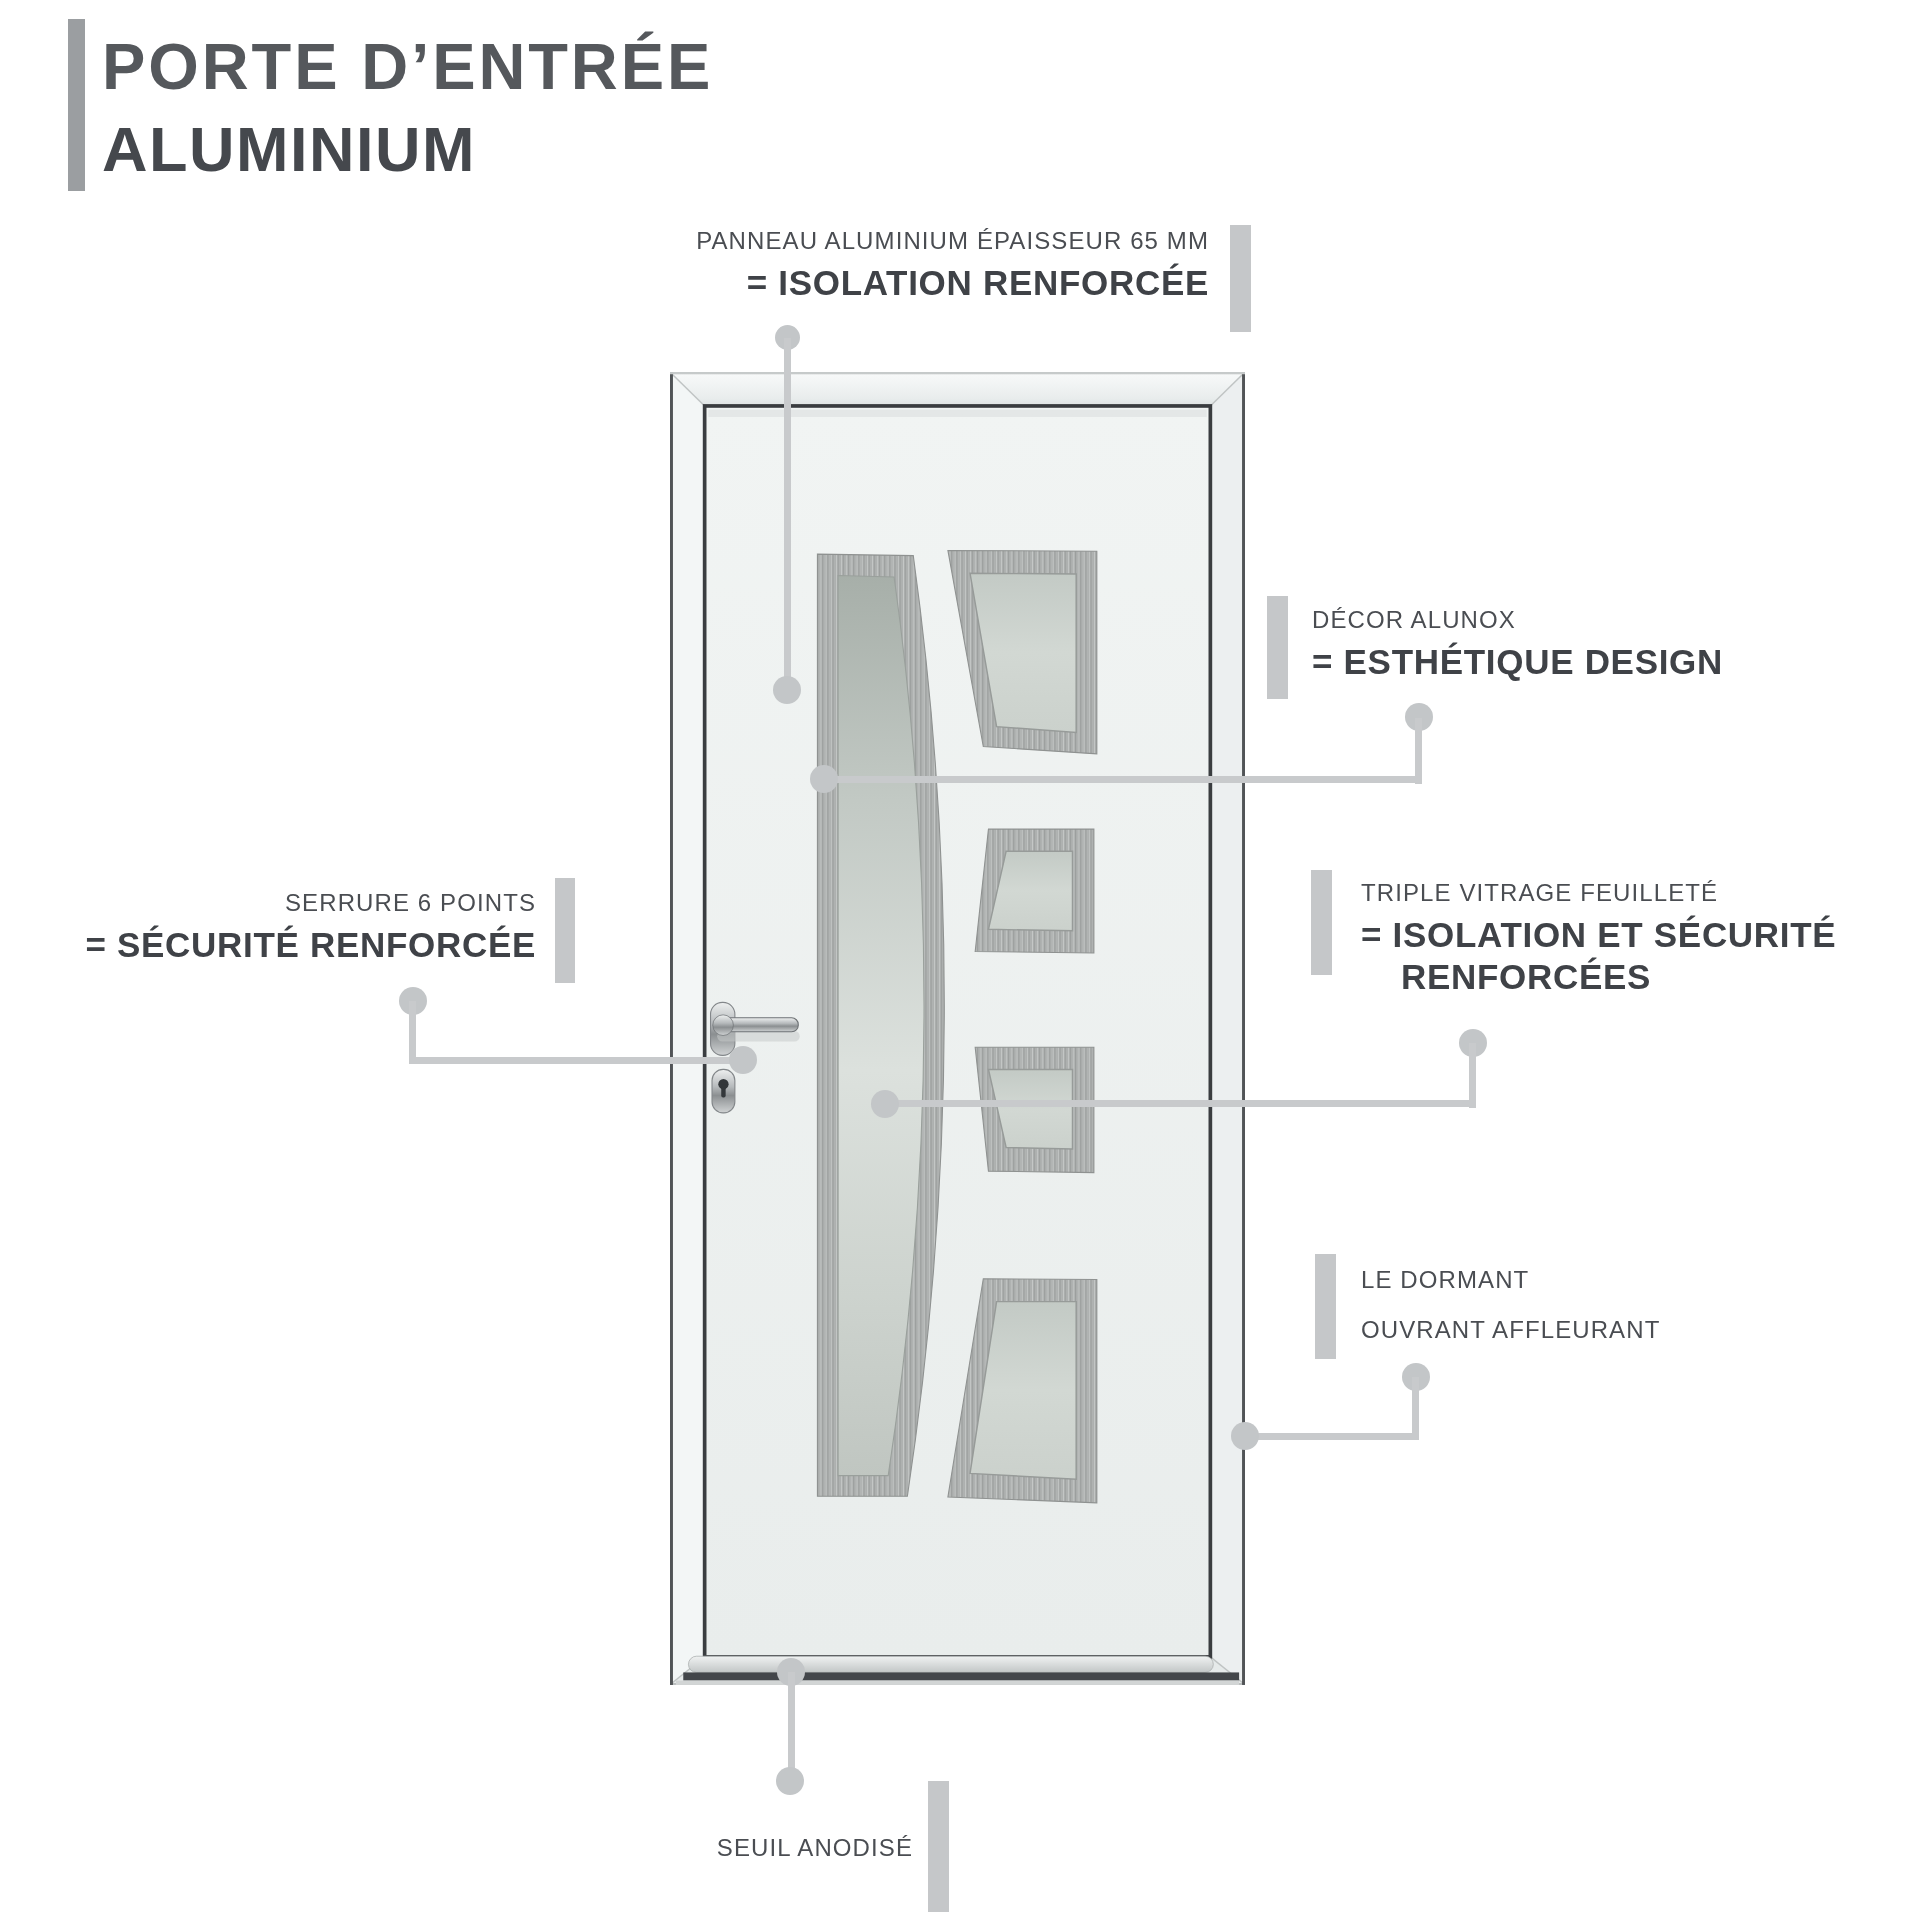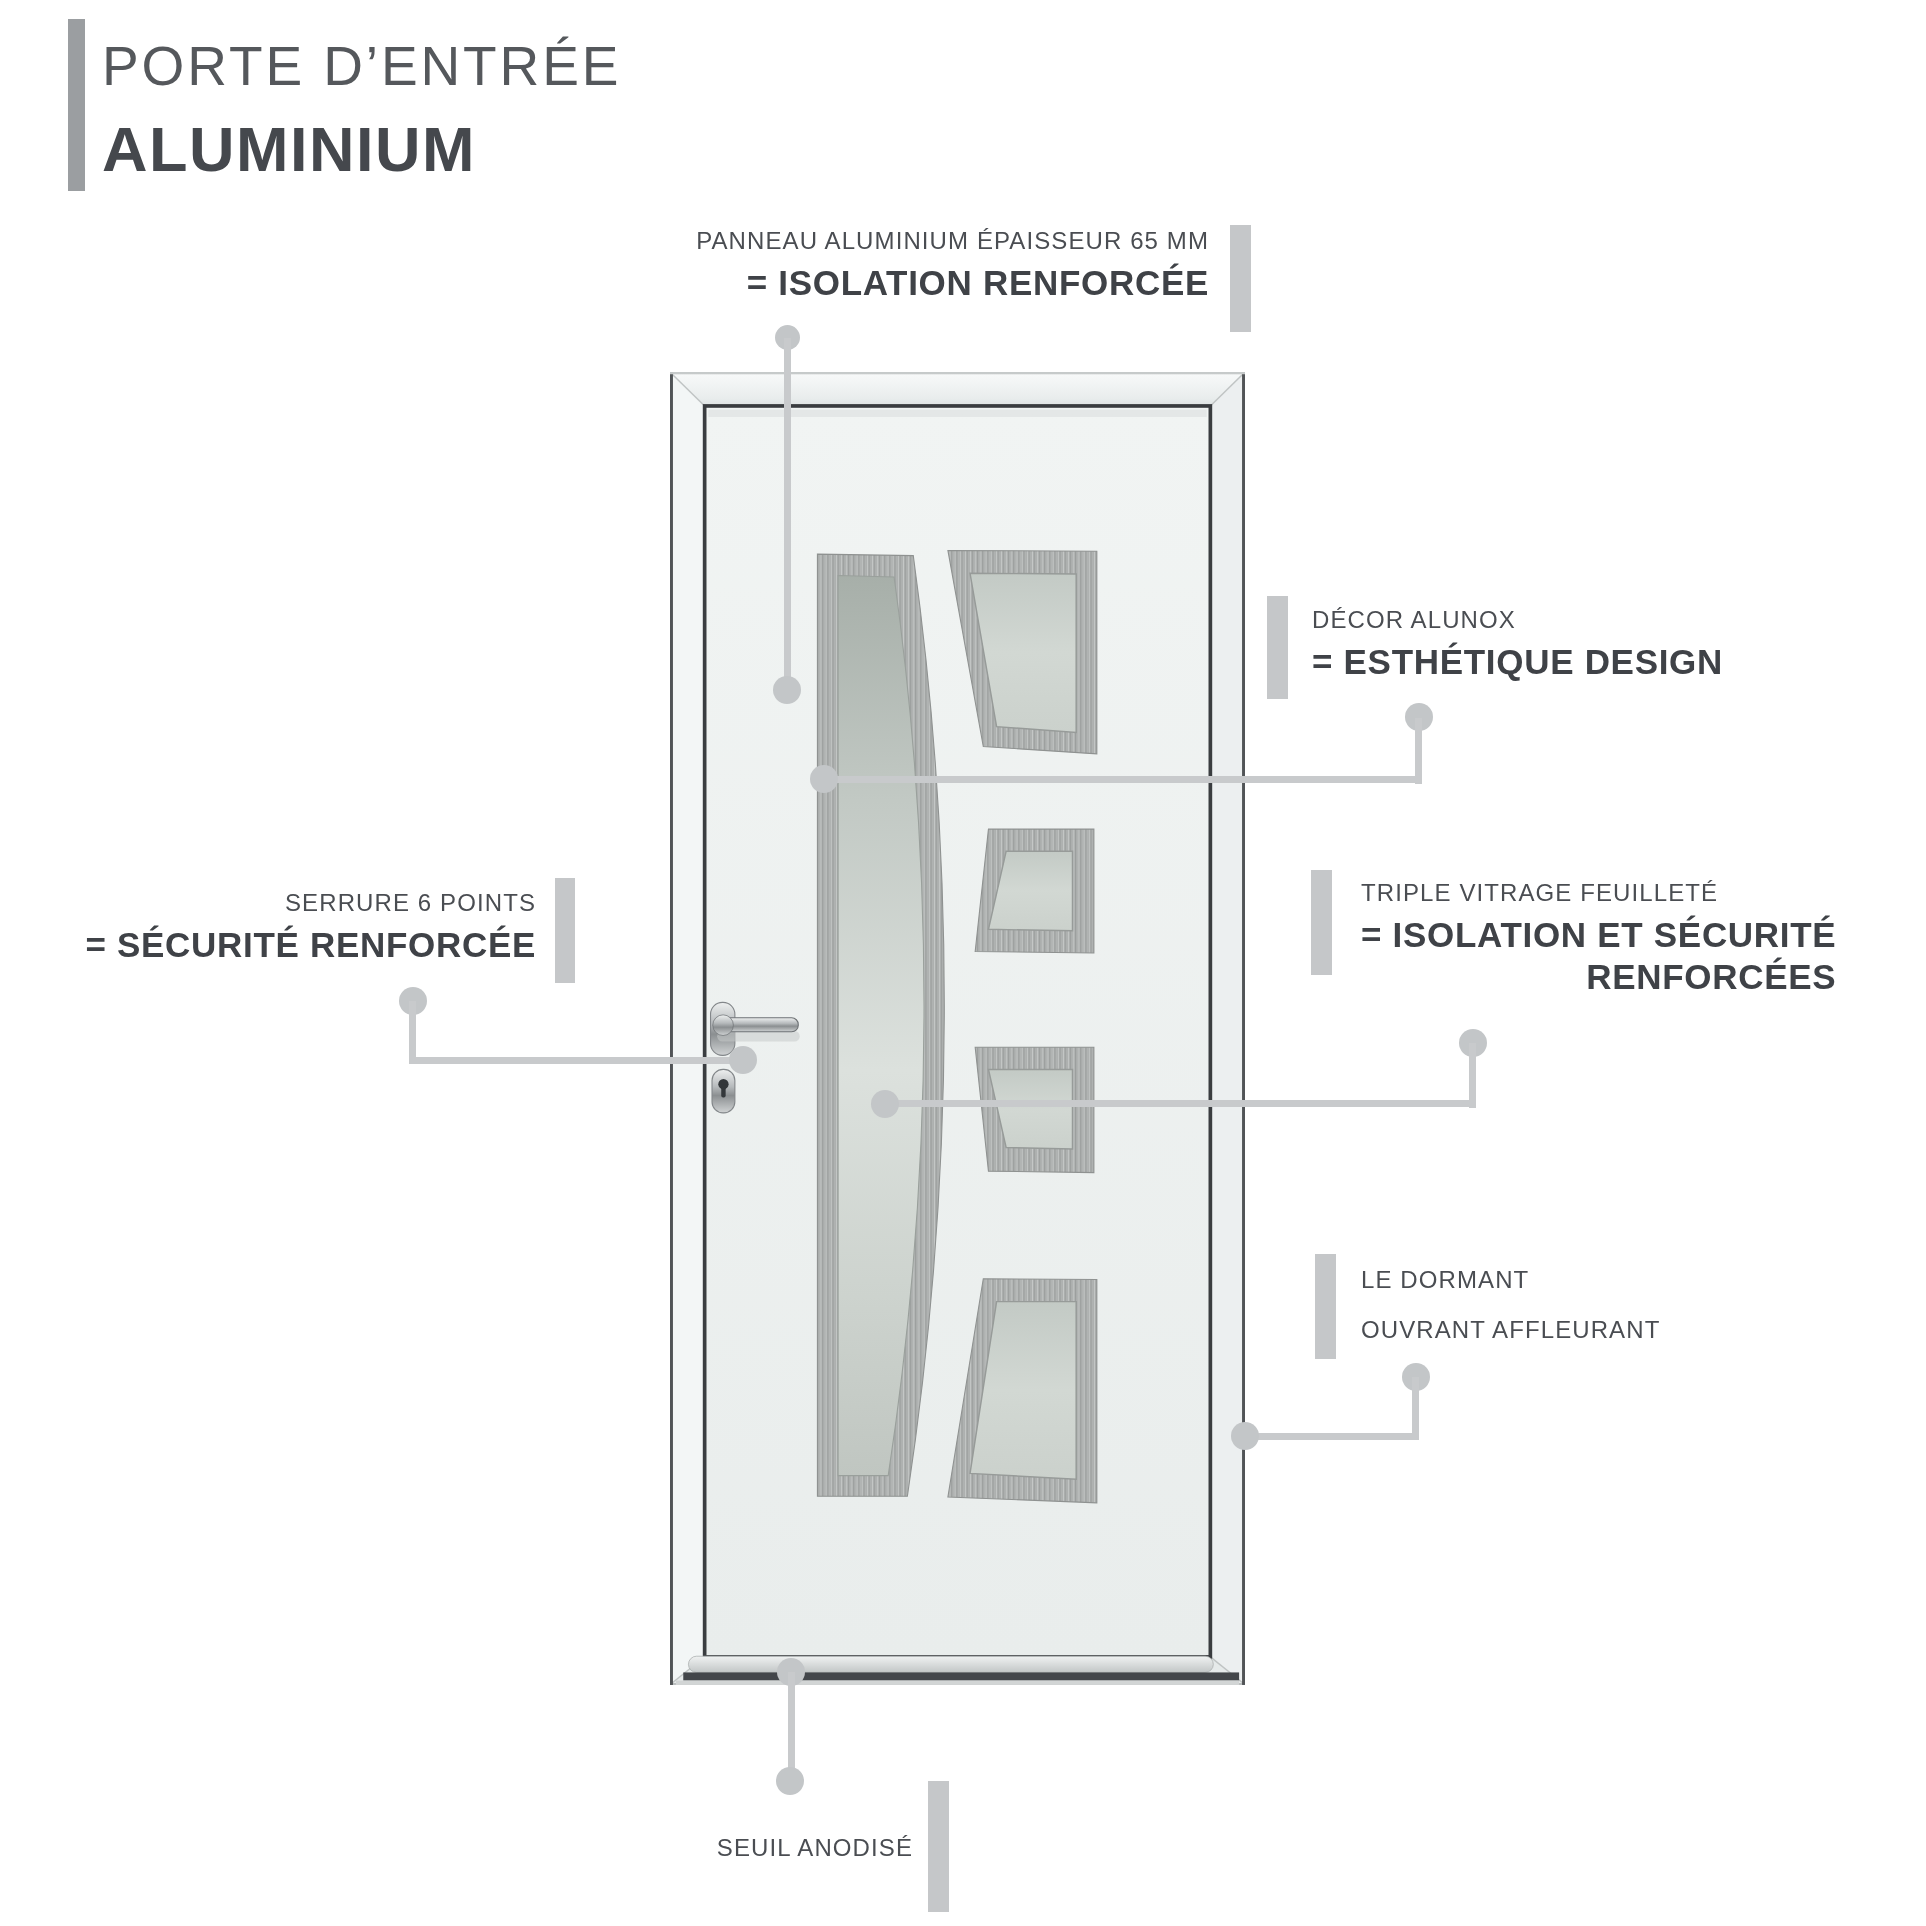--- a/index.html
+++ b/index.html
@@ -6,32 +6,32 @@
   .page{
     position:relative;
     width:1926px;height:1926px;
     background:#ffffff;
     font-family:"Liberation Sans", sans-serif;
     overflow:hidden;
   }
   
   .title-bar{position:absolute;left:68px;top:19px;width:17px;height:172px;background:#9b9ea1;}
   .title-block{position:absolute;left:102px;top:28px;}
-  .title-line1{font-size:55px;font-weight:400;letter-spacing:2.9px;color:#55585c;line-height:77px;white-space:nowrap;}
+  .title-line1{font-size:65px;font-weight:700;letter-spacing:2.9px;color:#55585c;line-height:77px;white-space:nowrap;}
   .title-line2{font-size:63px;font-weight:700;letter-spacing:1.5px;color:#45484d;line-height:74px;white-space:nowrap;margin-top:7px;}
   
   .ann{position:absolute;white-space:nowrap;}
   .ann .l-reg{font-size:24px;font-weight:400;letter-spacing:1.1px;color:#4a4d52;line-height:42px;}
   .ann .l-bold{font-size:35px;font-weight:700;letter-spacing:0.7px;color:#3f4247;line-height:42px;}
   .ann.right{text-align:right;}
   #ann-panneau{right:717px;top:220px;}
   #ann-decor{left:1312px;top:599px;}
   #ann-serrure{right:1390px;top:882px;}
   #ann-vitrage{left:1361px;top:872px;}
-  #ann-vitrage .indent{padding-left:40px;text-align:right;}
+  #ann-vitrage .indent{padding-left:40px;}
   #ann-ouvrant{left:1361px;top:1255px;}
   #ann-ouvrant .l-reg{line-height:50px;}
   #ann-seuil{right:1013px;top:1827px;}
   
   .vbar{position:absolute;background:#c5c7c9;}
   #bar-panneau{left:1230px;top:225px;width:21.4px;height:107px;}
   #bar-decor{left:1267px;top:596px;width:20.6px;height:103px;}
   #bar-serrure{left:555px;top:878px;width:20px;height:105px;}
   #bar-vitrage{left:1311px;top:870px;width:20.6px;height:105px;}
   #bar-ouvrant{left:1315px;top:1254px;width:20.6px;height:105px;}

